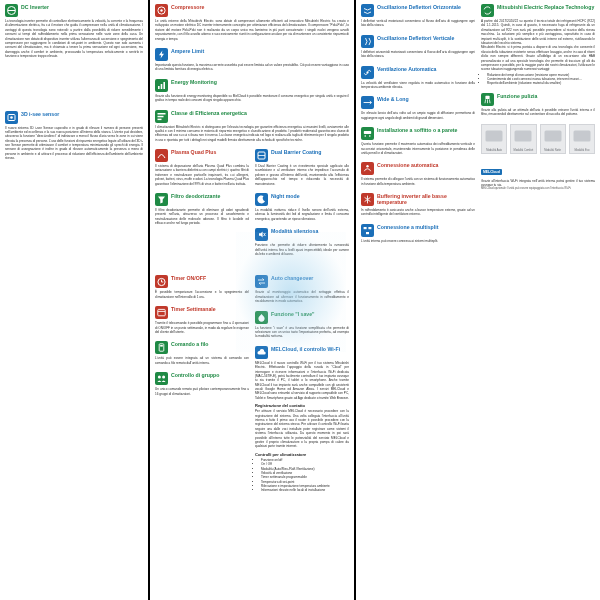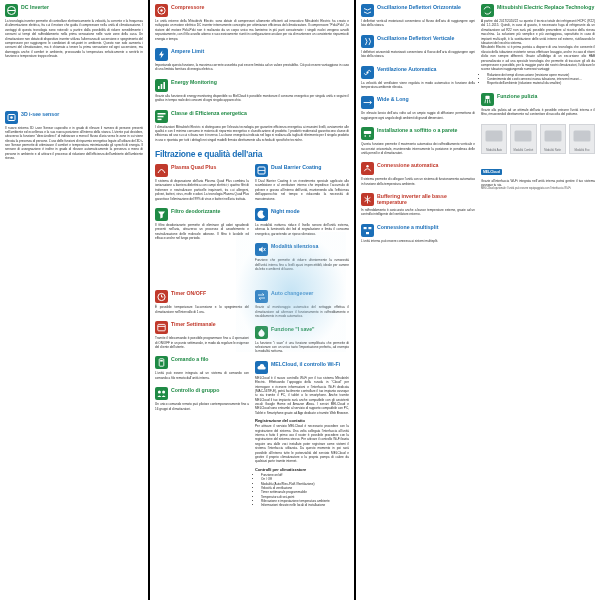--- a/index.html
+++ b/index.html
@@ -208,21 +208,20 @@
                 <rect x="2.5" y="3" width="8" height="1.5" fill="#fff"></rect>
                 <rect x="2.5" y="5.8" width="6" height="1.5" fill="#fff"></rect>
                 <rect x="2.5" y="8.6" width="4" height="1.5" fill="#fff"></rect>
               </svg>
           </span>
           <span class="ic-lbl" style="color:#1f8a45">Classe di Efficienza energetica</span>
         </div>
         <div class="body">I climatizzatori Mitsubishi Electric si distinguono per l'elevata tecnologia per garantire efficienza energetica ai massimi livelli, ovviamente alle qualità e con il minimo consumo in materia di risparmio energetico e classificazione di prodotto. I prodotti residenziali garantiscono classe di efficienza ed uso su cui si basa non è inverso. La classe energetica indicata nel logo si realizza alla taglia di riferimento per il singolo prodotto in uso e riportata per tutti i dettagli nei singoli modelli firmato direttamente alla scheda di specifiche tecniche.</div>
       </div>
 
-      <div class="section-title" style="color:#1b6fb8">Filtrazione e qualità dell'aria</div>
 
       <div class="twocol">
         <div>
 
           <div class="feat">
             <div class="feat-head">
               <span class="ic" style="background:#c0392b">
                 <svg width="13" height="13" viewBox="0 0 13 13">
                     <path d="M3 9 Q6.5 2 10 9" fill="none" stroke="#fff" stroke-width="1"></path>
                   </svg>

